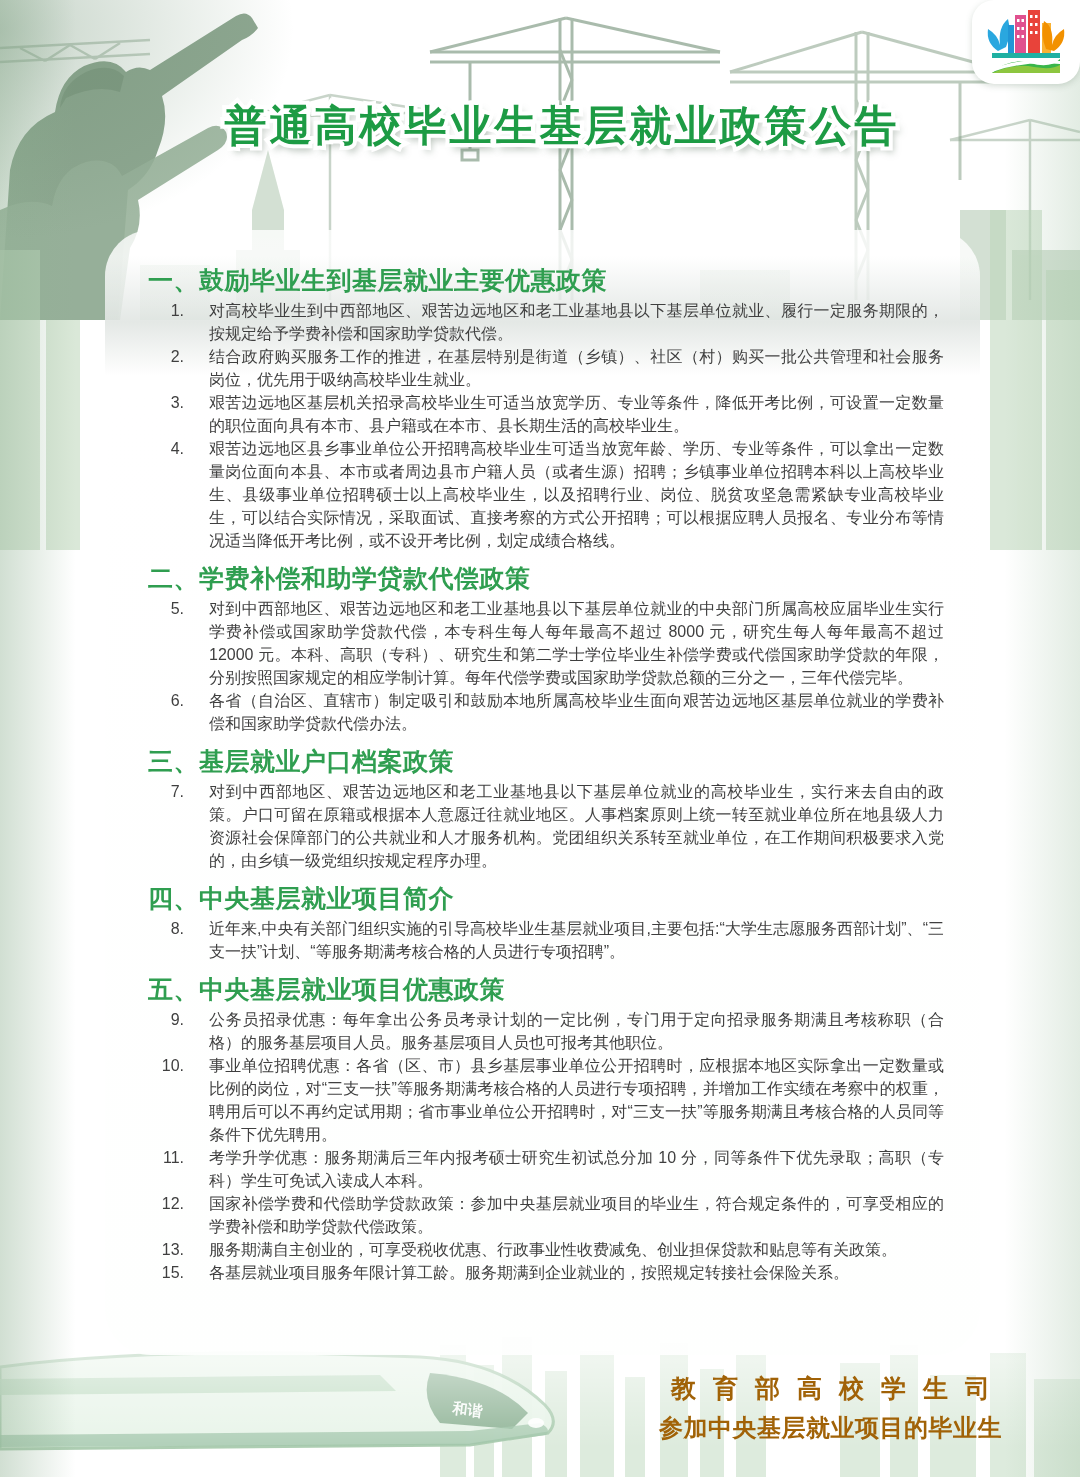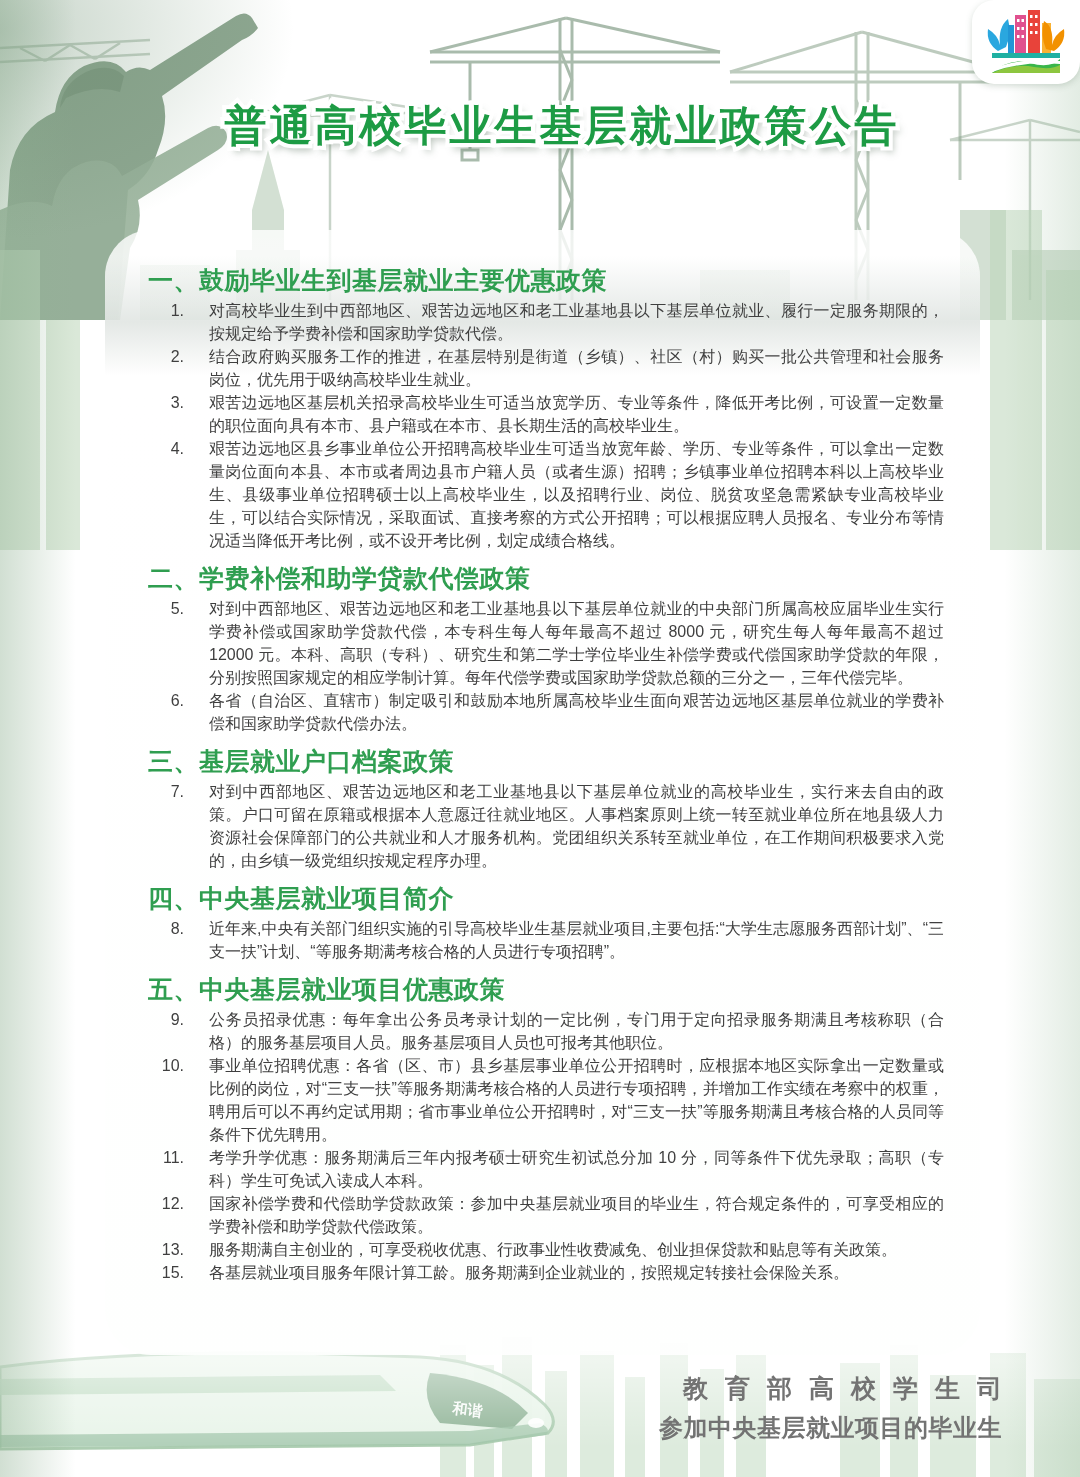--- a/index.html
+++ b/index.html
@@ -51,21 +51,21 @@
   }
   .sec-heading{
     color:#2f9e50;font-weight:bold;font-size:25px;line-height:28px;
     margin:12px 0 5px 0;letter-spacing:.5px;position:relative;
   }
   .sec-heading:first-child{margin-top:0;}
   .item{display:flex;color:#3f3f3f;font-size:16px;line-height:23px;position:relative;}
   .item .num{flex:0 0 36px;text-align:right;}
   .item .txt{flex:1;margin-left:25px;text-align:justify;}
   
-  .footer{position:absolute;right:78px;top:1372px;z-index:3;text-align:right;color:#737373;}
+  .footer{position:absolute;right:78px;top:1372px;z-index:3;text-align:center;color:#a16207;}
   .footer .f1{font-size:25px;font-weight:bold;letter-spacing:17px;margin-right:-17px;}
   .footer .f2{font-size:24px;font-weight:bold;letter-spacing:.5px;margin-top:7px;}
 </style>
 </head>
 <body>
 
 <div class="poster">
 
   <svg class="bg-top" width="1080" height="320" viewBox="0 0 1080 320">
     <g stroke="#76937a" stroke-width="3" fill="none" opacity="0.62">

